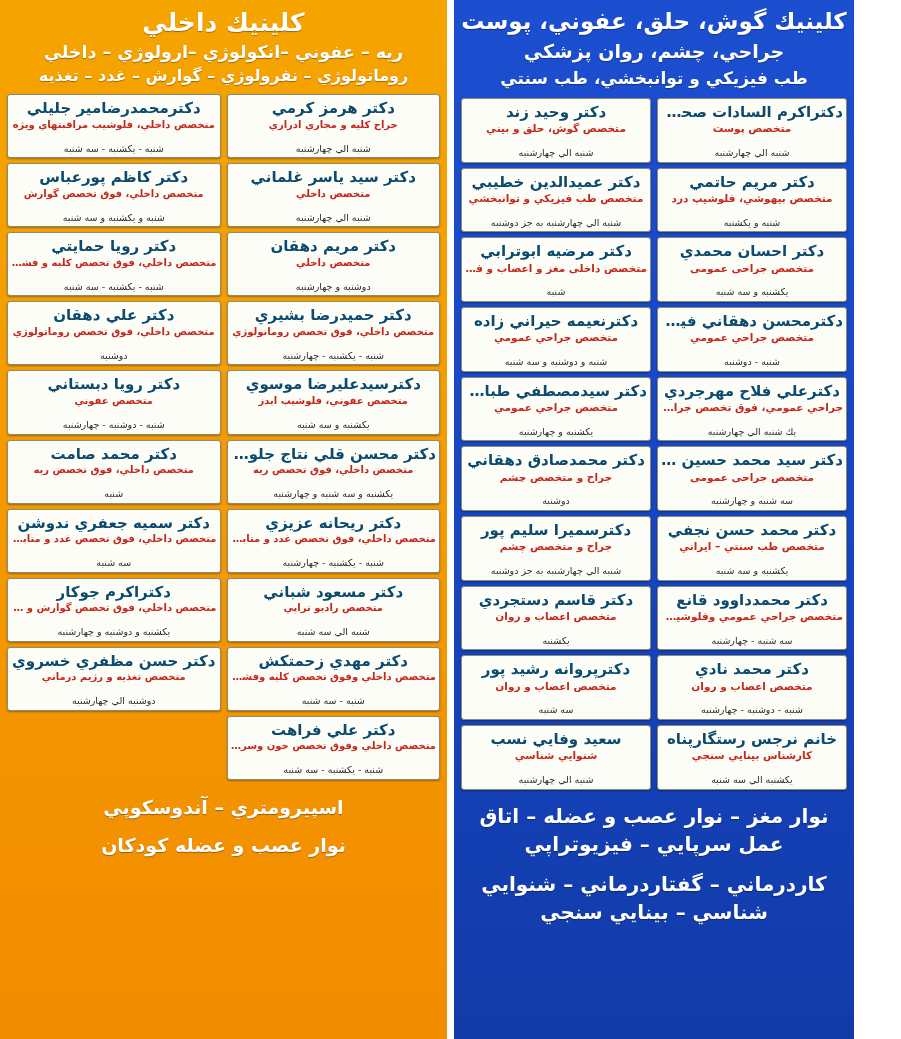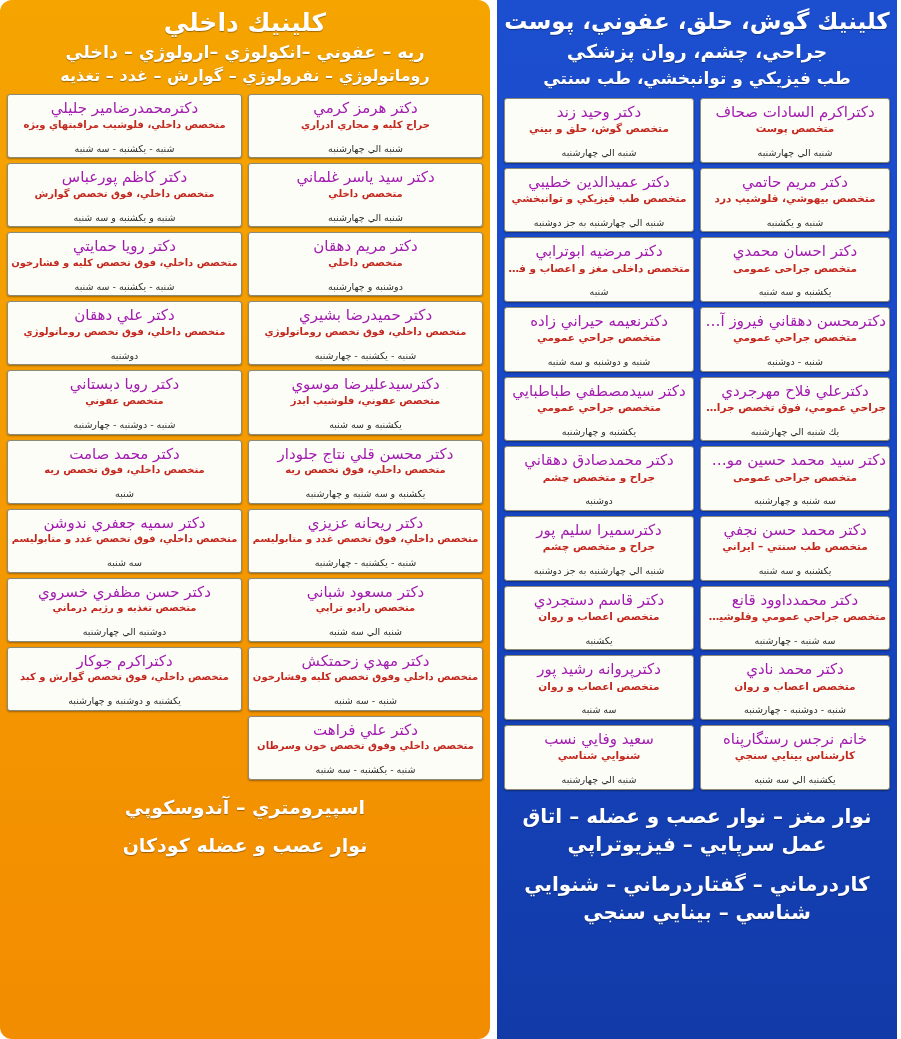--- a/index.html
+++ b/index.html
@@ -16,24 +16,23 @@
     flex-direction:row-reverse;
     gap:0;
   }
   
   .panel{
     position:relative;
     box-sizing:border-box;
     overflow:hidden;
   }
   .panel-orange{
-    width:490px;
+    width:447px;
     background:linear-gradient(180deg,#f5a400 0%,#f59b00 45%,#f28c00 100%);
     padding:6px 7px 0 7px;
-    border-radius:12px;
   }
   .panel-blue{
     width:400px;
     background:linear-gradient(180deg,#1c4fd0 0%,#1746c4 50%,#123ba8 100%);
     padding:6px 7px 0 7px;
   }
   .gap{
     width:7px;
     background:#ffffff;
   }
@@ -80,22 +79,22 @@
     background:#fdfdf8;
     border:1px solid #8b8b78;
     border-radius:3px;
     box-shadow:0 1px 2px rgba(0,0,0,.35);
     padding:4px 3px 3px 3px;
     text-align:center;
     line-height:1.22;
   }
   .card .nm{
     font-size:15px;
-    font-weight:normal;
-    color:#a21caf;
+    font-weight:bold;
+    color:#0c4a6e;
     white-space:nowrap;
     overflow:hidden;
     text-overflow:ellipsis;
   }
   .card .sp{
     font-size:10.5px;
     font-weight:bold;
     color:#c3281e;
     margin-top:1px;
     white-space:nowrap;
@@ -177,28 +176,28 @@
           <div class="nm">دكتر محمد صامت</div>
           <div class="sp">متخصص داخلي، فوق تخصص ريه</div>
           <div class="dy">شنبه</div>
         </div>
         <div class="card">
           <div class="nm">دكتر سميه جعفري ندوشن</div>
           <div class="sp">متخصص داخلي، فوق تخصص غدد و متابوليسم</div>
           <div class="dy">سه شنبه</div>
         </div>
         <div class="card">
+          <div class="nm">دكتراكرم جوكار</div>
+          <div class="sp">متخصص داخلي، فوق تخصص گوارش و كبد</div>
+          <div class="dy">يكشنبه و دوشنبه و چهارشنبه</div>
+        </div>
+        <div class="card">
           <div class="nm">دكتر حسن مظفري خسروي</div>
           <div class="sp">متخصص تغذيه و رژيم درماني</div>
           <div class="dy">دوشنبه الي چهارشنبه</div>
-        </div>
-        <div class="card">
-          <div class="nm">دكتراكرم جوكار</div>
-          <div class="sp">متخصص داخلي، فوق تخصص گوارش و كبد</div>
-          <div class="dy">يكشنبه و دوشنبه و چهارشنبه</div>
         </div>
       </div>
 
       <div class="col">
         <div class="card">
           <div class="nm">دكتر هرمز كرمي</div>
           <div class="sp">جراح كليه و مجاري ادراري</div>
           <div class="dy">شنبه الي چهارشنبه</div>
         </div>
         <div class="card">

